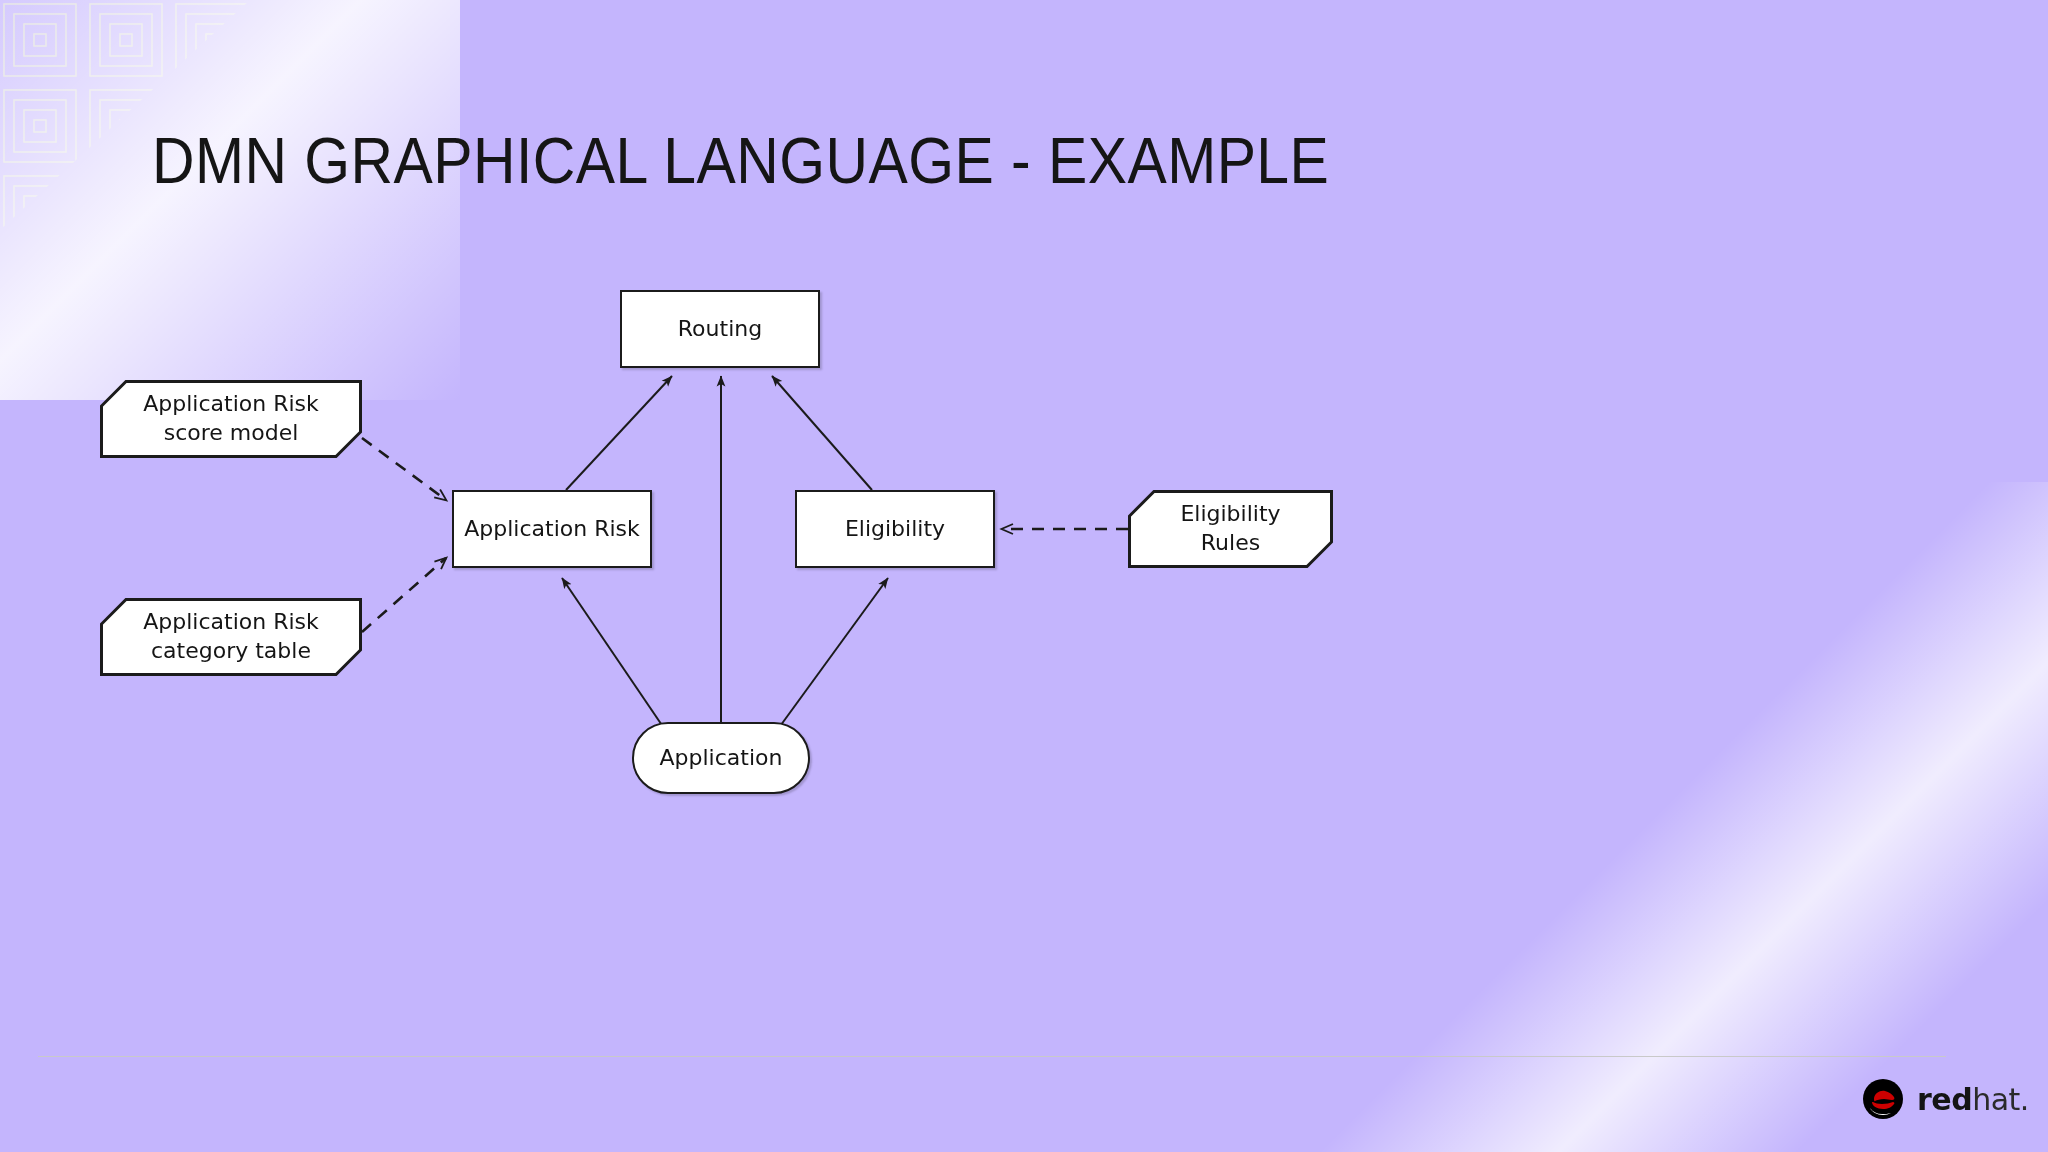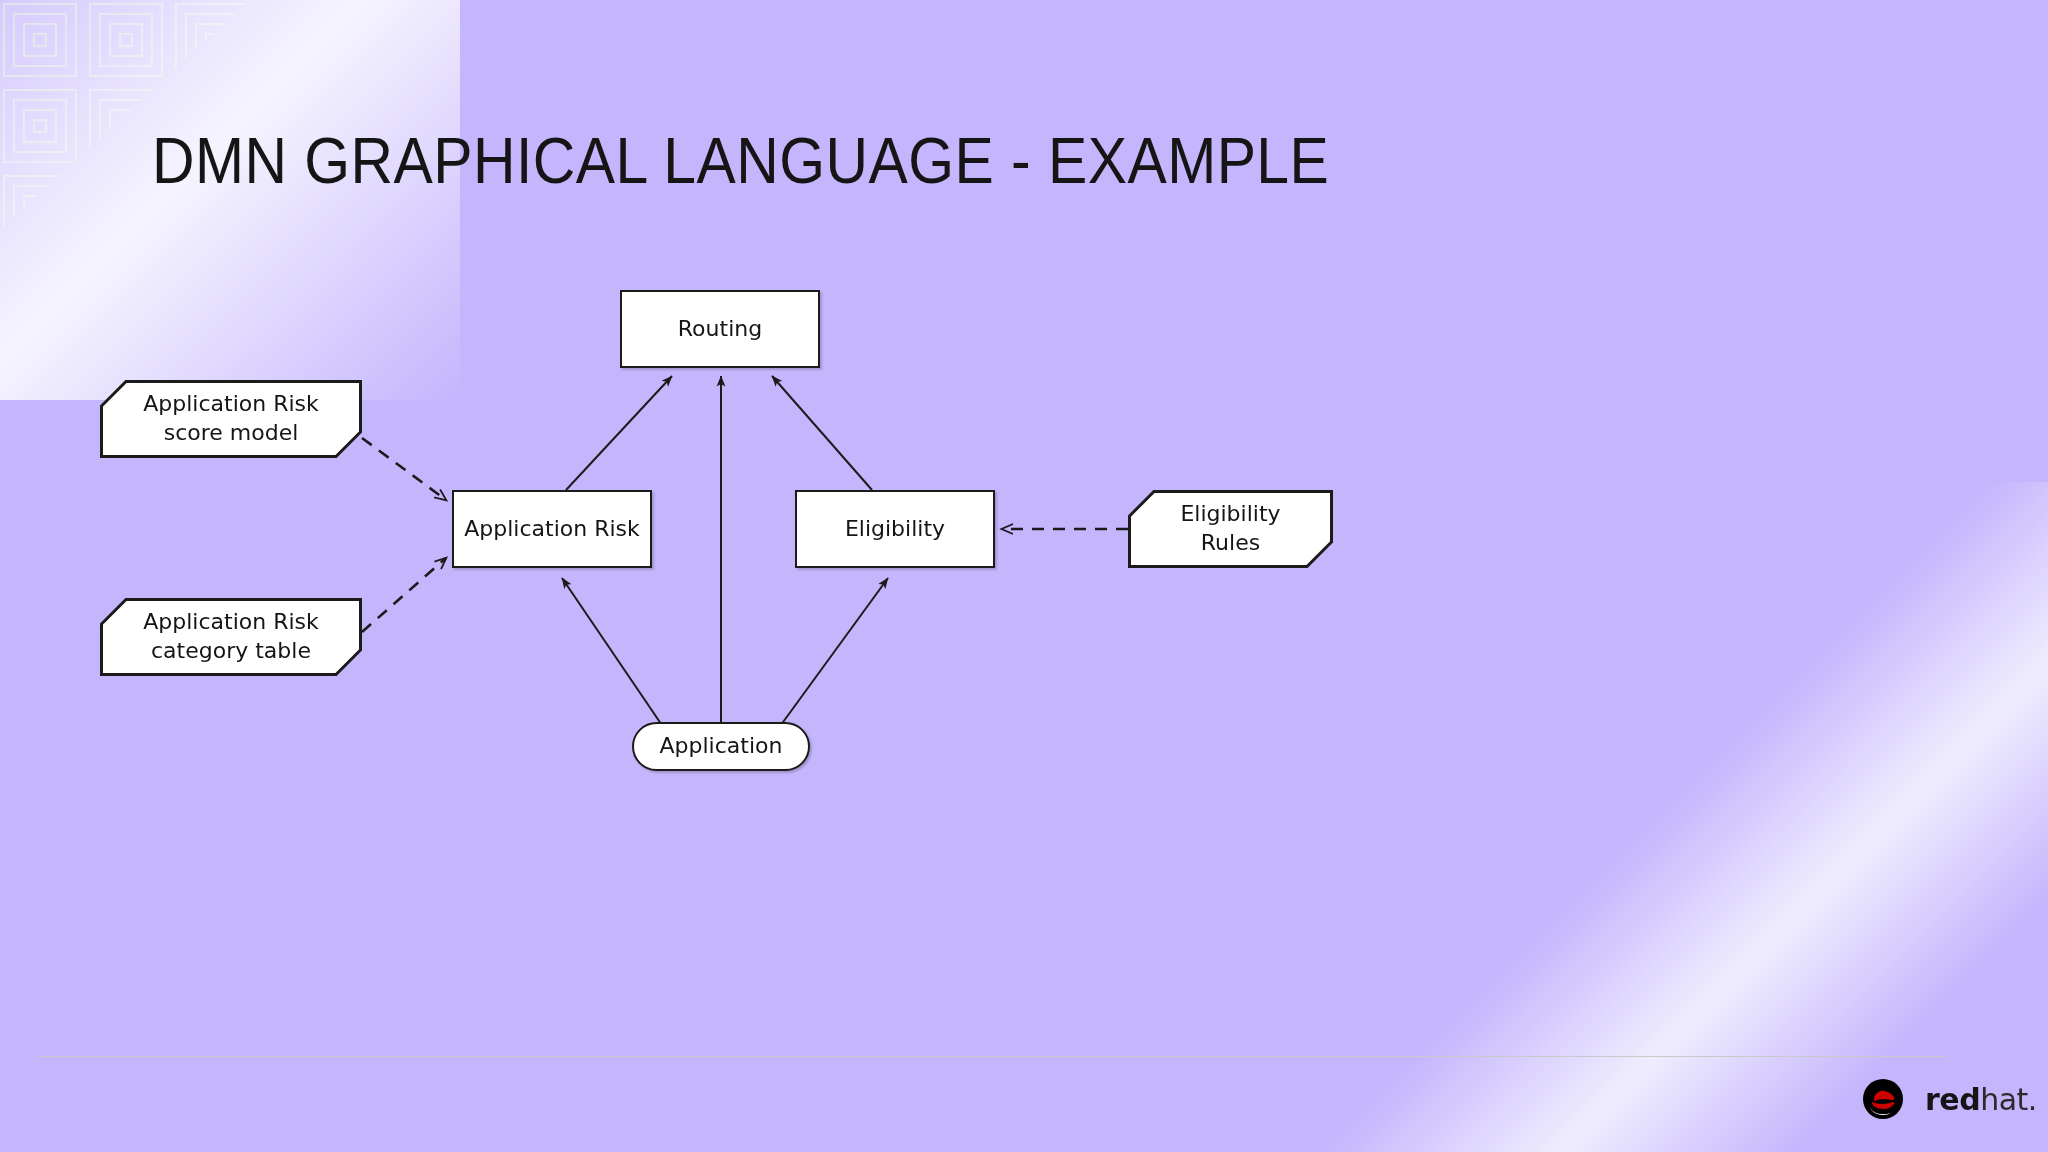--- a/index.html
+++ b/index.html
@@ -121,21 +121,21 @@
 
   .node-label { pointer-events: none; }
 
   
   #redhat-logo {
     position: absolute;
     left: 1862px;
     top: 1078px;
     display: flex;
     align-items: center;
-    gap: 17px;
+    gap: 9px;
   }
   #redhat-wordmark {
     font-size: 30px;
     letter-spacing: -0.5px;
     color: #151515;
     font-family: "DejaVu Sans", sans-serif;
   }
   #redhat-wordmark .rh-red { font-weight: 700; }
   #redhat-wordmark .rh-hat { font-weight: 400; color: #2b2b2b; }
 
@@ -259,21 +259,21 @@
     </div>
 
     <div class="node node-decision" style="left:452px; top:490px; width:200px; height:78px;">
       <span class="node-label">Application Risk</span>
     </div>
 
     <div class="node node-decision" style="left:795px; top:490px; width:200px; height:78px;">
       <span class="node-label">Eligibility</span>
     </div>
 
-    <div class="node node-input-data" style="left:632px; top:722px; width:178px; height:49px;">
+    <div class="node node-input-data" style="left:632px; top:722px; width:178px; height:72px;">
       <span class="node-label">Application</span>
     </div>
 
     <div class="node node-knowledge" style="left:100px; top:380px; width:262px; height:78px;">
       <svg class="ks-shape" viewBox="0 0 262 78" preserveAspectRatio="none">
         <path d="M 26,1.5 L 260.5,1.5 L 260.5,52 L 236,76.5 L 1.5,76.5 L 1.5,26 Z" fill="#ffffff" stroke="#1b1b1b" stroke-width="3"></path>
       </svg>
       <span class="ks-label node-label" style="white-space:pre-line;">Application Risk
 score model</span>
     </div>

